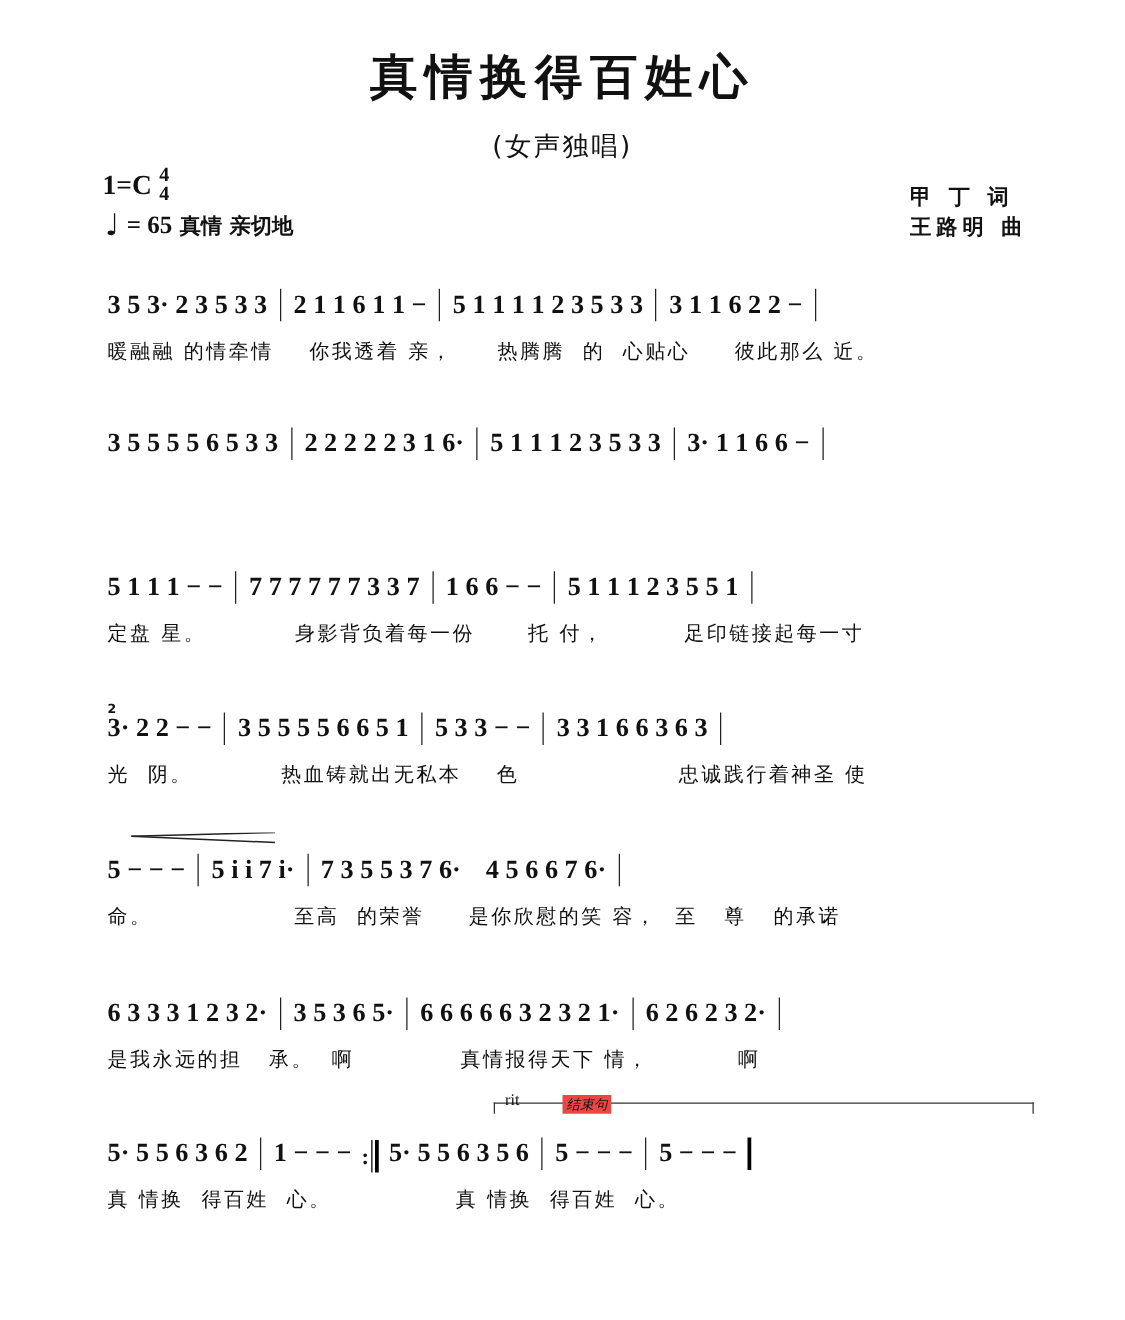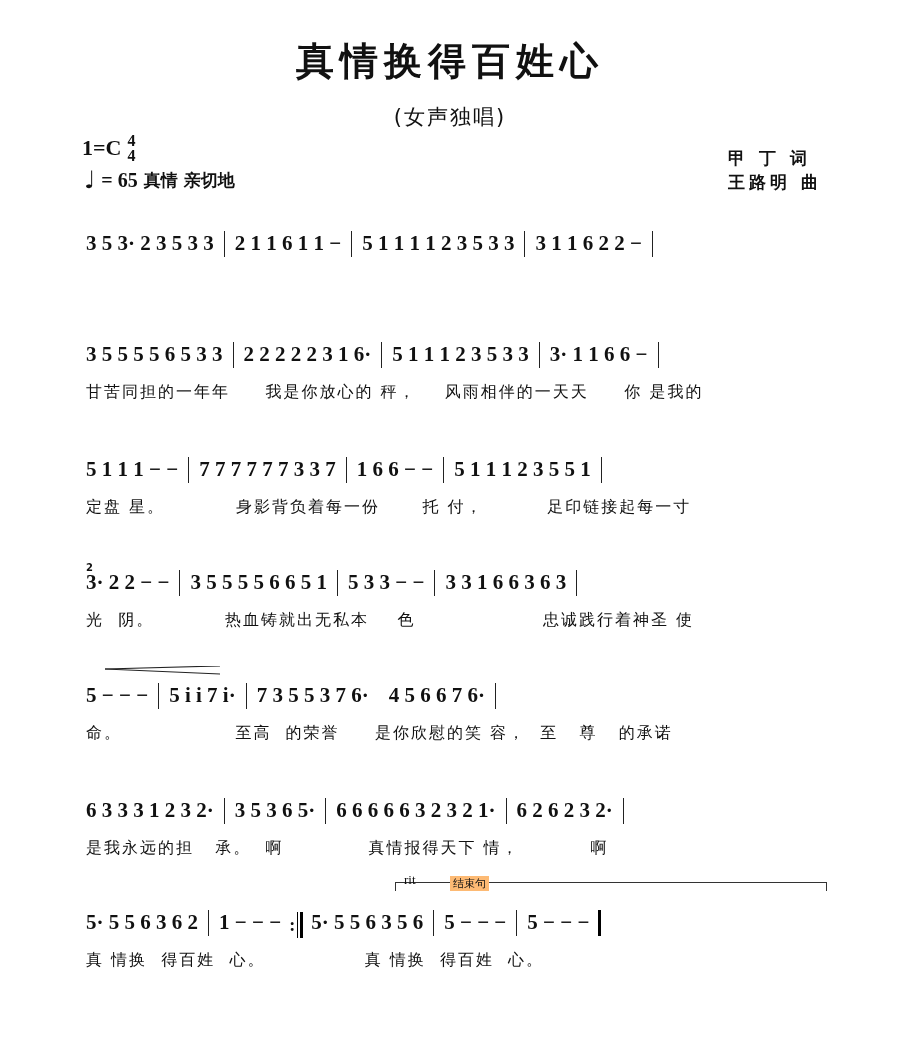--- a/index.html
+++ b/index.html
@@ -13,21 +13,21 @@
   .credits { position:absolute; top:146px; right:78px; font-size:17px; font-weight:bold; text-align:left; line-height:24px; letter-spacing:4px; }
   .row { position:absolute; left:86px; width:740px; height:60px; }
   .notes { position:absolute; top:0; left:0; height:30px; display:flex; white-space:pre; font-family:"Liberation Serif", serif; font-weight:bold; font-size:21px; }
   .bar { display:inline-block; width:1px; height:26px; background:#222; margin:0 10px; }
   .lyrics { position:absolute; top:40px; left:0; font-size:16px; white-space:pre; letter-spacing:2px; }
   .barline-end { display:inline-block; width:3px; height:26px; background:#000; margin-left:8px; }
   .rep { display:inline-flex; align-items:center; gap:2px; margin:0 8px; }
   .rep .thin { width:1px; height:26px; background:#000; }
   .rep .thick { width:3px; height:26px; background:#000; }
   .bracket { position:absolute; top:882px; left:395px; width:430px; height:8px; border-top:1px solid #333; border-left:1px solid #333; border-right:1px solid #333; }
-  .bracket-label { position:absolute; top:876px; left:450px; background:#fdba74; font-size:11px; padding:0 3px; }
+  .bracket-label { position:absolute; top:876px; left:450px; background:#ef4444; font-size:11px; padding:0 3px; font-style:italic; }
   .rit { position:absolute; top:872px; left:404px; font-family:"Liberation Serif", serif; font-size:13px; }
   .hairpin { position:absolute; top:666px; left:105px; width:115px; height:10px; }
 </style>
 </head>
 <body>
 
 <div class="title">真情换得百姓心</div>
 <div class="subtitle">(女声独唱)</div>
 
 <div class="key">
@@ -47,30 +47,30 @@
   <div>王路明 曲</div>
 </div>
 
 <div class="row" style="top:231px">
   <div class="notes">
     <span>3 5 3· 2 3 5 3 3</span><span class="bar"></span>
     <span>2 1 1 6 1 1 −</span><span class="bar"></span>
     <span>5 1 1 1 1 2 3 5 3 3</span><span class="bar"></span>
     <span>3 1 1 6 2 2 −</span><span class="bar"></span>
   </div>
+  <div class="lyrics">暖融融 的情牵情    你我透着 亲，     热腾腾  的  心贴心     彼此那么 近。</div>
 </div>
 
 <div class="row" style="top:342px">
   <div class="notes">
     <span>3 5 5 5 5 6 5 3 3</span><span class="bar"></span>
     <span>2 2 2 2 2 3 1 6·</span><span class="bar"></span>
     <span>5 1 1 1 2 3 5 3 3</span><span class="bar"></span>
     <span>3· 1 1 6 6 −</span><span class="bar"></span>
   </div>
-  <div class="lyrics">甘苦同担的一年年     我是你放心的 秤，    风雨相伴的一天天     你 是我的</div>
 </div>
 
 <div class="row" style="top:457px">
   <div class="notes">
     <span>5 1 1 1 − −</span><span class="bar"></span>
     <span>7 7 7 7 7 7 3 3 7</span><span class="bar"></span>
     <span>1 6 6 − −</span><span class="bar"></span>
     <span>5 1 1 1 2 3 5 5 1</span><span class="bar"></span>
   </div>
   <div class="lyrics">定盘 星。          身影背负着每一份      托 付，         足印链接起每一寸</div>

